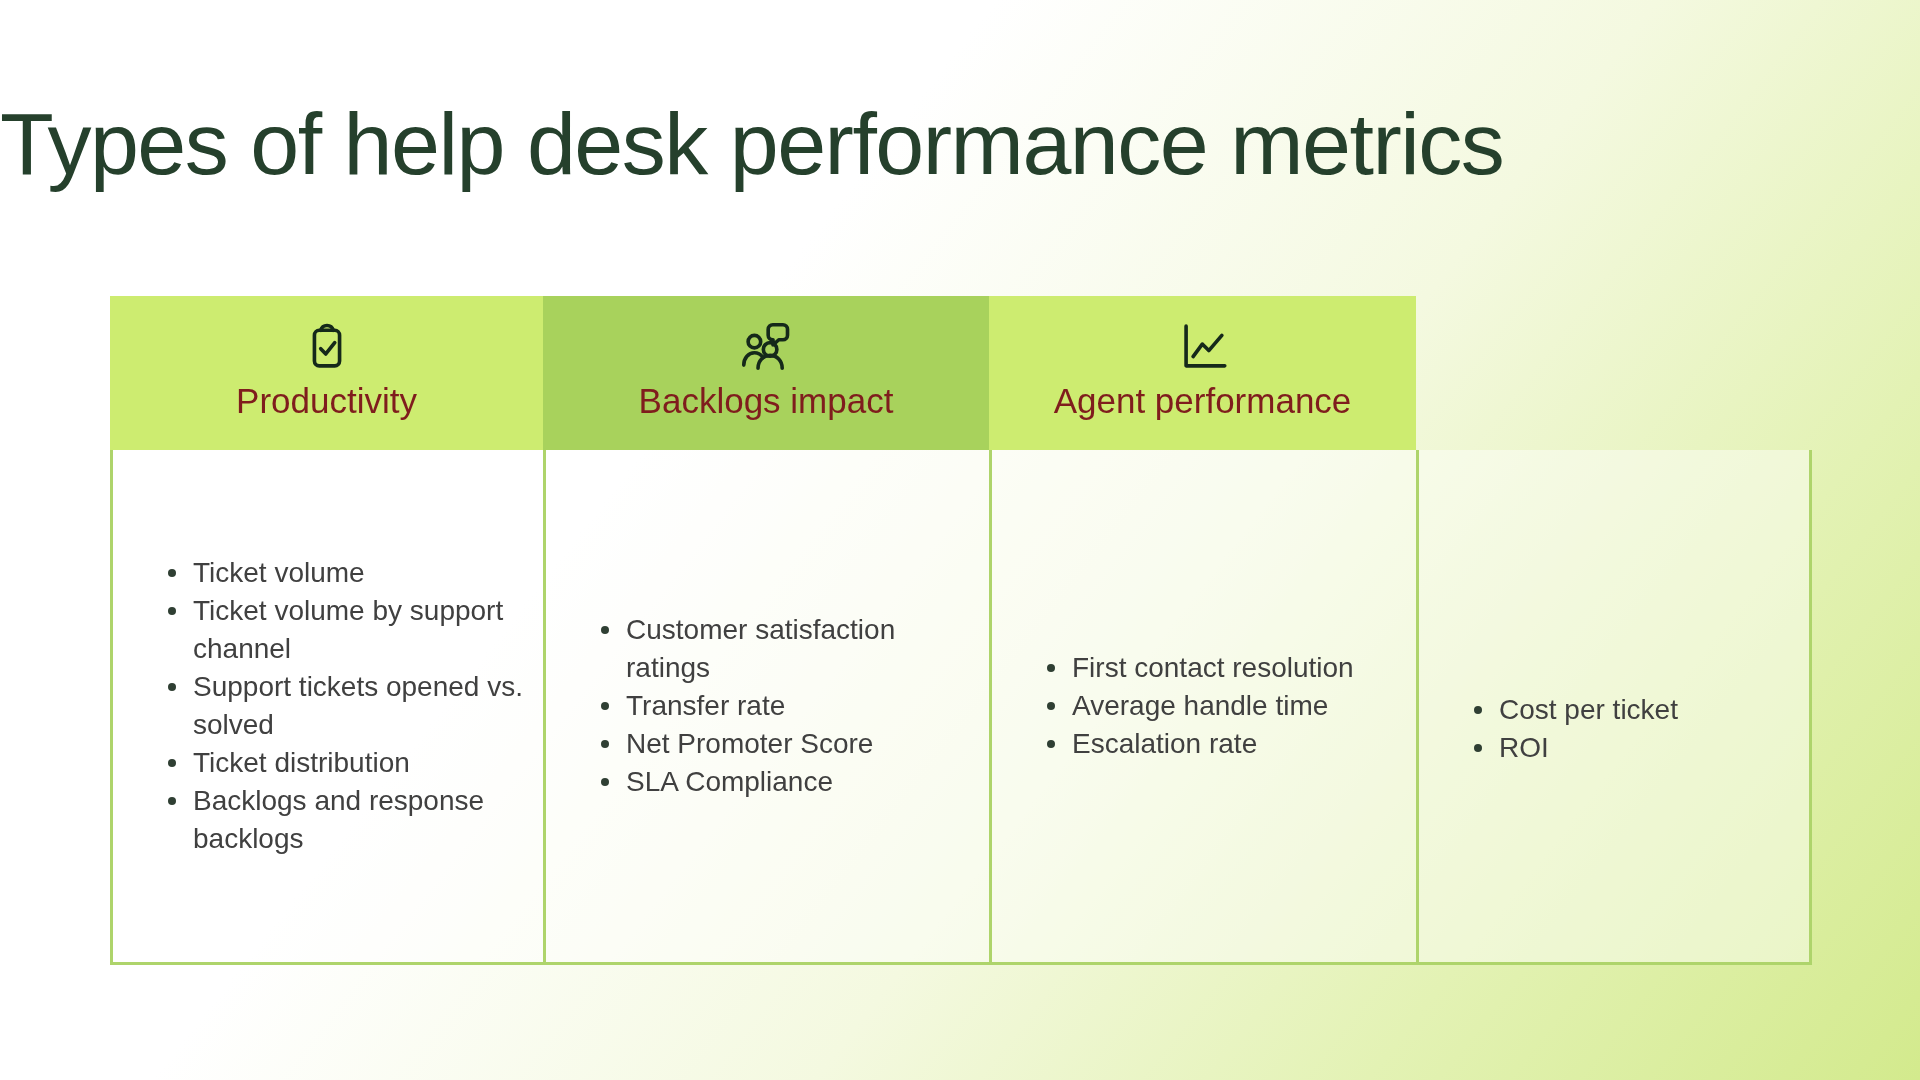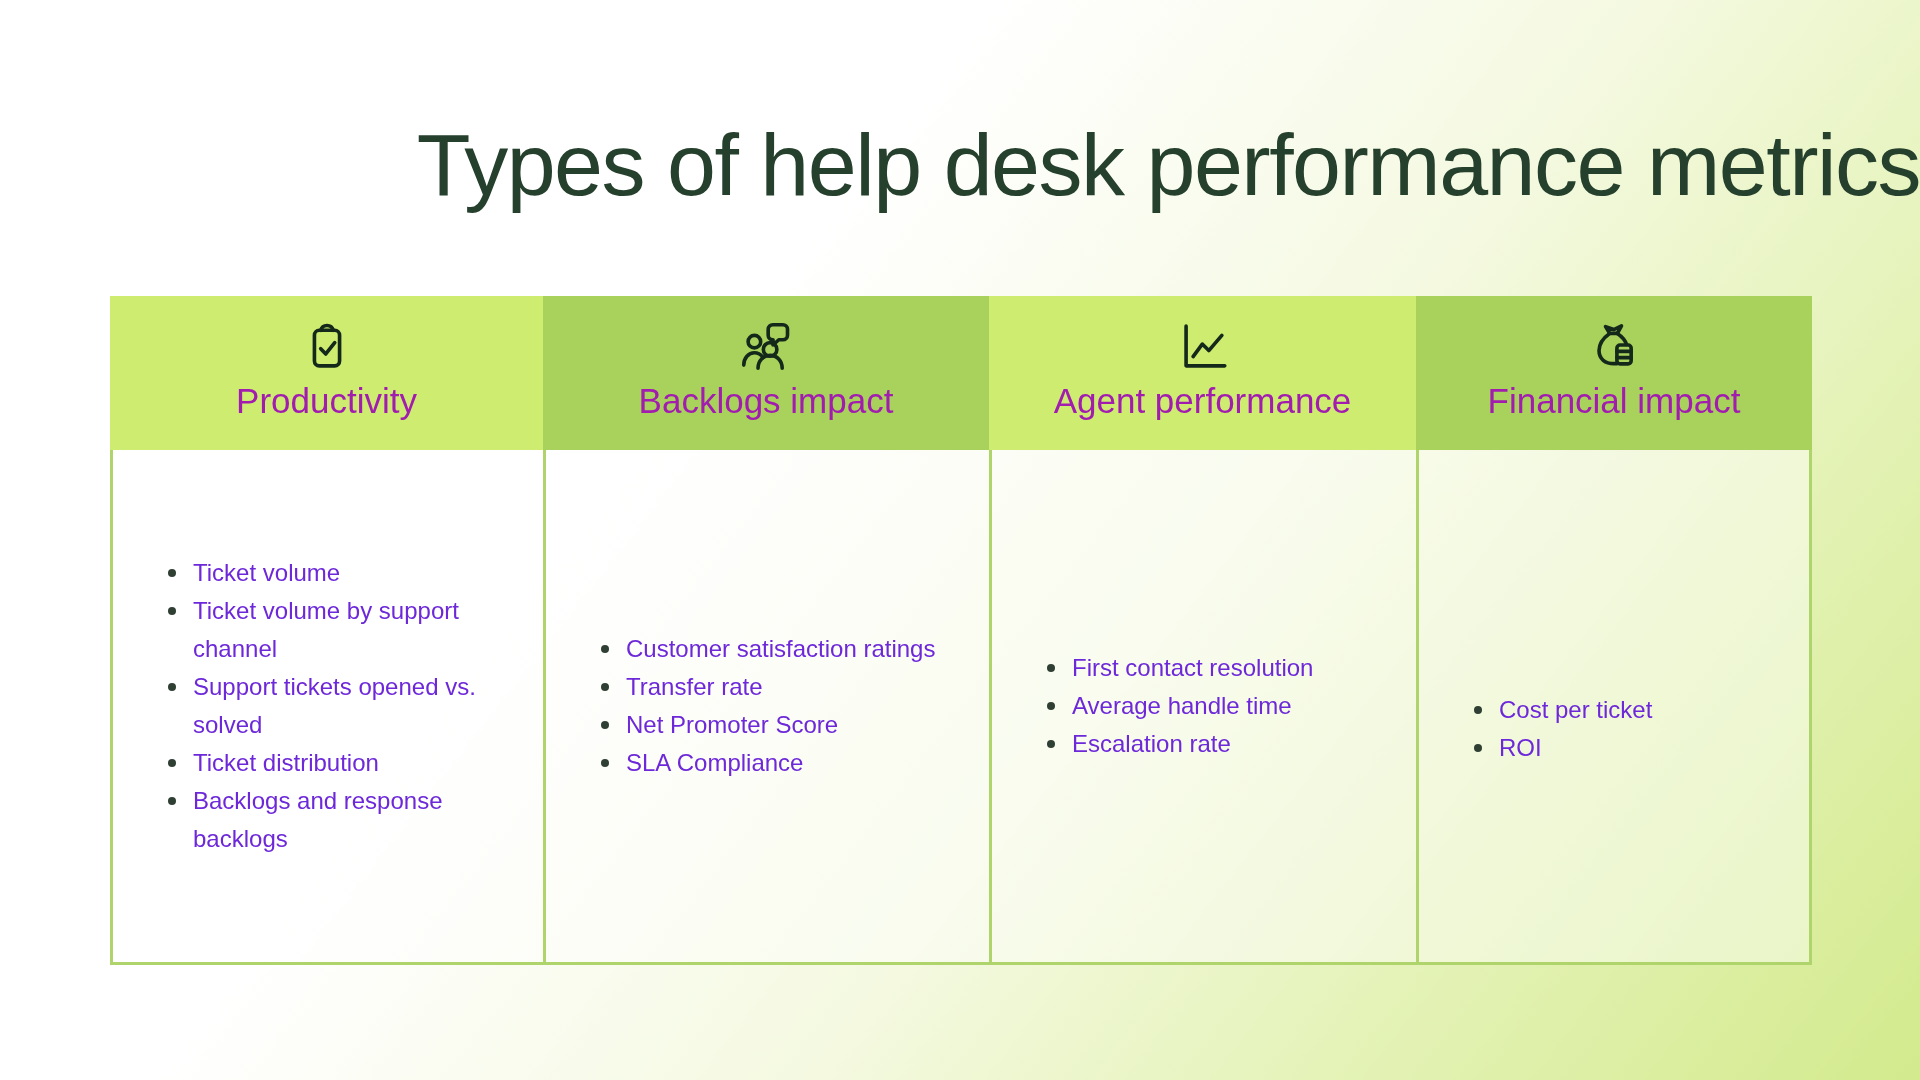--- a/index.html
+++ b/index.html
@@ -2,49 +2,49 @@
 <html><head>
 <meta charset="utf-8">
 <style>
   html,body{margin:0;padding:0;}
   body{
     width:1920px;height:1080px;position:relative;overflow:hidden;
     background:linear-gradient(128deg,#ffffff 0%,#ffffff 36%,#f4f9e0 60%,#e3f2b4 80%,#d3ea8d 100%);
     font-family:"Liberation Sans", sans-serif;
   }
   .title{
-    position:absolute;top:114px;left:0;width:100%;margin:0;
-    text-align:right;font-size:88px;font-weight:500;letter-spacing:-1.5px;
+    position:absolute;top:93px;left:0;width:100%;margin:0;
+    text-align:left;font-size:88px;font-weight:500;letter-spacing:-1.5px;
     color:#25402c;
   }
   .table{position:absolute;left:110px;top:296px;width:1702px;height:669px;}
   .header-row{display:grid;grid-template-columns:433px 446px 427px 396px;height:154px;}
   .header-cell{
     display:flex;flex-direction:column;align-items:center;justify-content:flex-start;
     padding-top:21px;box-sizing:border-box;
   }
   .header-cell.light{background:#cdec70;}
   .header-cell.dark{background:#a8d25c;}
   .icon{width:58px;height:58px;display:block;color:#15291a;}
   .icon svg{width:58px;height:58px;display:block;}
-  .header-label{font-size:35px;font-weight:500;color:#a21caf;margin-top:6px;white-space:nowrap;}
+  .header-label{font-size:35px;font-weight:500;color:#7f1d1d;margin-top:6px;white-space:nowrap;}
   .body-row{
     display:grid;grid-template-columns:433px 446px 427px 396px;height:515px;
     border:3px solid #aed46b;border-top:none;box-sizing:border-box;
     background:rgba(255,255,255,0.45);
   }
   .body-cell{
     border-right:3px solid #aed46b;box-sizing:border-box;
     display:flex;align-items:center;
     padding:24px 20px 24px 46px;
   }
   .body-cell:last-child{border-right:none;margin-top:45px;}
   ul.metric-list{list-style:none;margin:0;padding:0;}
   ul.metric-list li{
-    position:relative;font-size:24px;line-height:38px;color:#6d28d9;
+    position:relative;font-size:28px;line-height:38px;color:#404040;
     padding-left:34px;
   }
   ul.metric-list li::before{
     content:"";position:absolute;left:9px;top:15px;width:8px;height:8px;
     border-radius:50%;background:#2f3f33;
   }
 </style>
 </head>
 <body>
 
@@ -76,32 +76,20 @@
       </div>
       <div class="header-cell light">
         <span class="icon">
           <svg viewBox="0 0 24 24" fill="none" stroke="currentColor" stroke-width="1.5" stroke-linecap="round" stroke-linejoin="round">
             <path d="M5 3.8 V20.2 H21"></path>
             <path d="M7.9 16.4 L11.7 11.2 14.4 13.9 19.8 7.6"></path>
           </svg>
         </span>
         <div class="header-label">Agent performance</div>
       </div>
-      <div class="header-cell dark">
-        <span class="icon">
-          <svg viewBox="0 0 24 24" fill="none" stroke="currentColor" stroke-width="1.5" stroke-linecap="round" stroke-linejoin="round">
-            <path d="M10.2 6.8 L8.5 4 l3.4 1.2 3.2-1.5-1.7 3.1"></path>
-            <path d="M13.4 6.8 h-3.2 C7.5 8.7 5.8 11.3 5.8 13.9 c0 3.5 2.6 5.4 6.1 5.4 h1.3"></path>
-            <path d="M13.4 6.8 c1.9 1.3 3.2 2.8 3.8 4.5"></path>
-            <rect x="13.2" y="11.6" width="5.9" height="7.8" rx="1.3"></rect>
-            <path d="M13.2 14.2 h5.9 M13.2 16.8 h5.9"></path>
-          </svg>
-        </span>
-        <div class="header-label">Financial impact</div>
-      </div>
     </div>
   <div class="body-row" id="bodyRow">
       <div class="body-cell">
         <ul class="metric-list">
           <li>Ticket volume</li>
           <li>Ticket volume by support channel</li>
           <li>Support tickets opened vs. solved</li>
           <li>Ticket distribution</li>
           <li>Backlogs and response backlogs</li>
         </ul>

